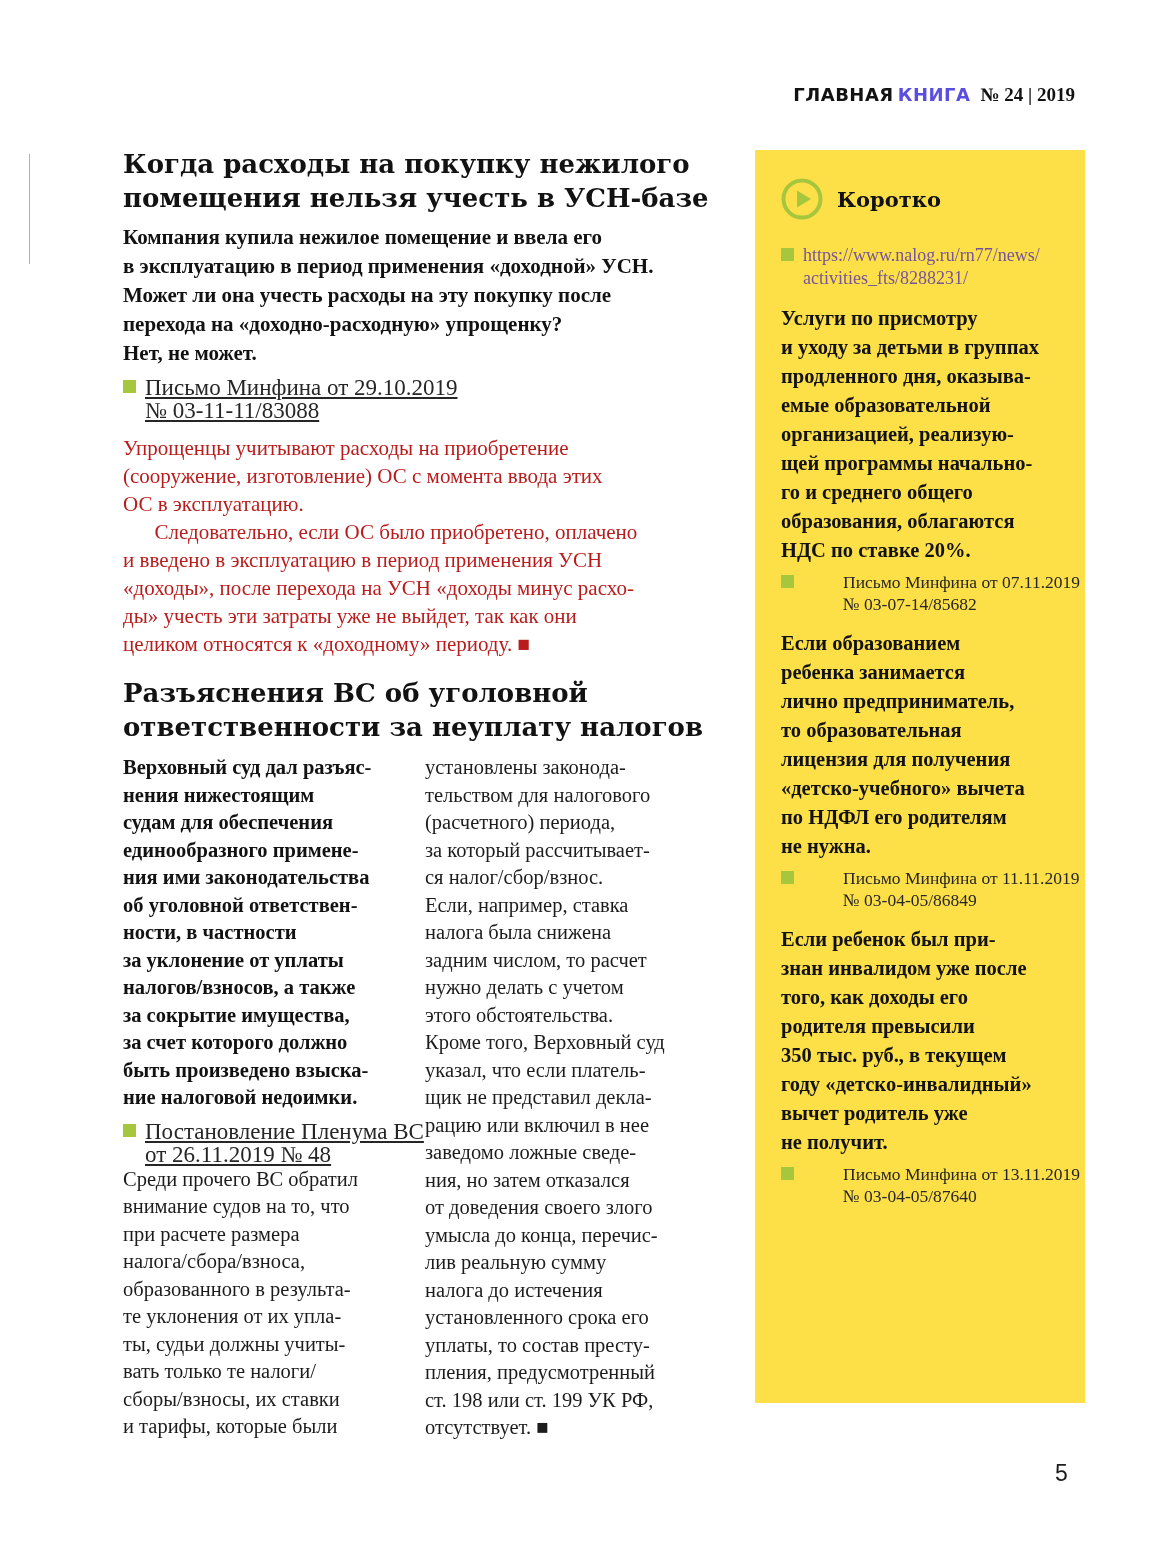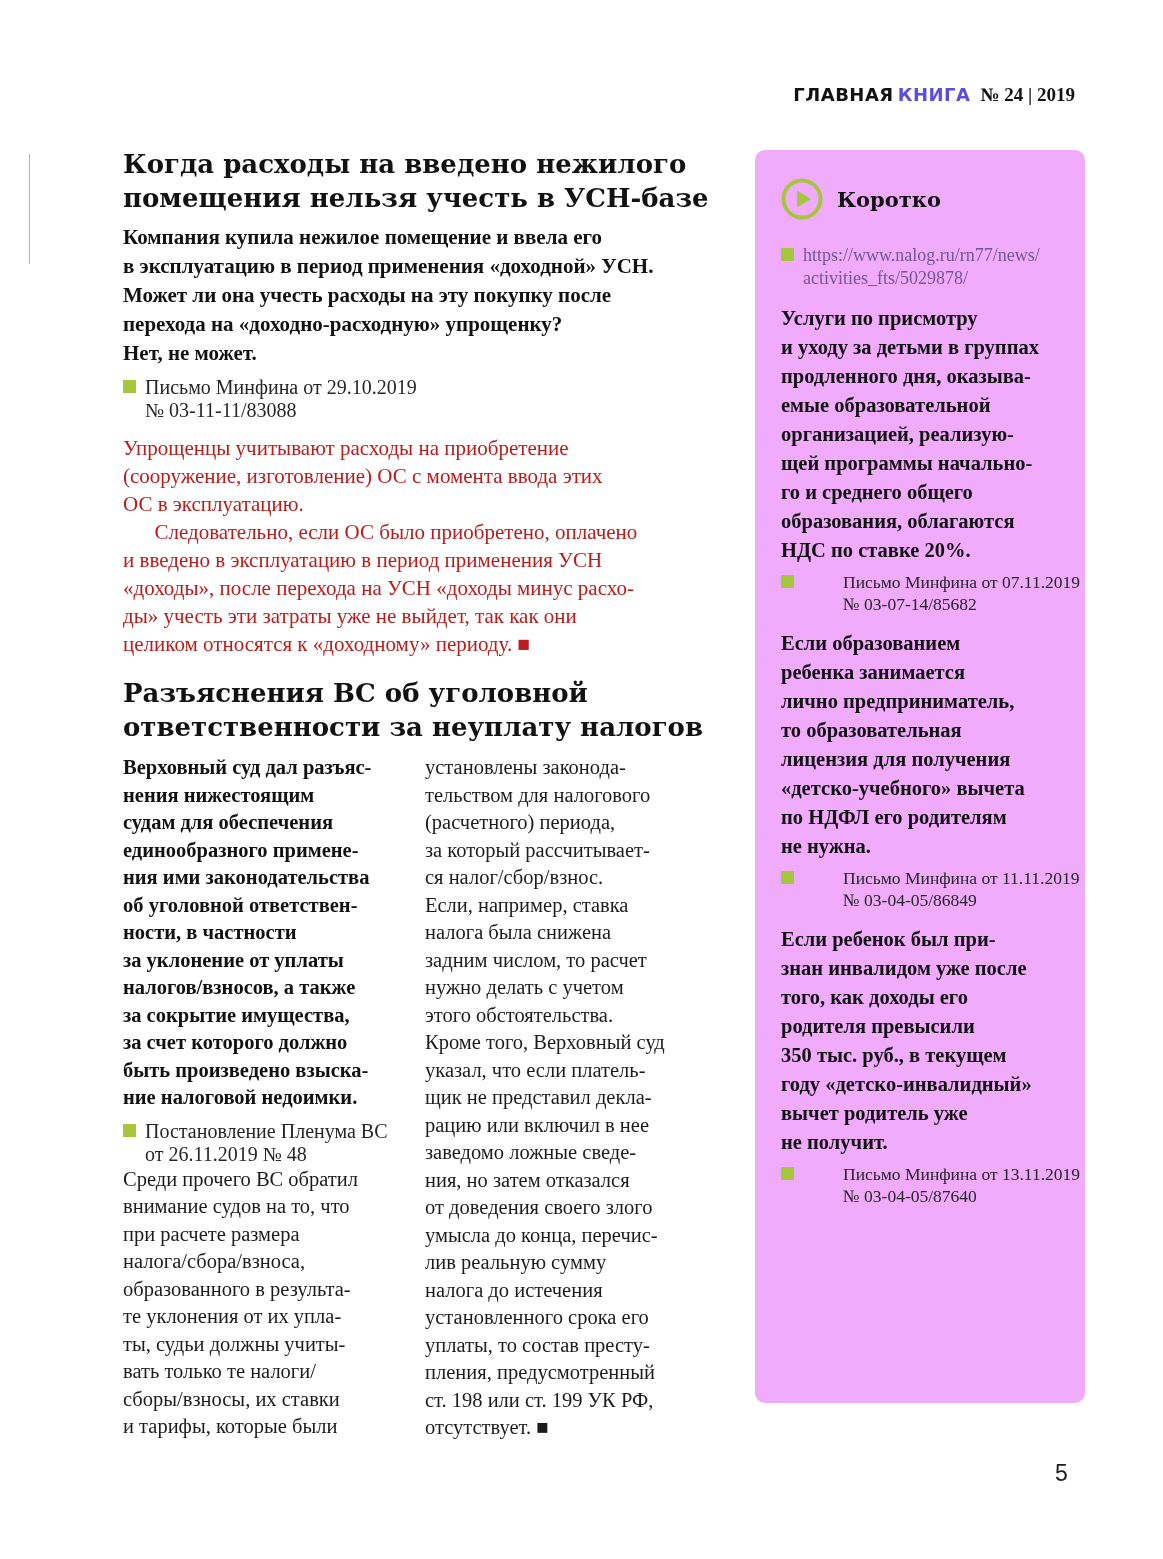--- a/index.html
+++ b/index.html
@@ -76,23 +76,24 @@
     margin-top: 8px;
   }
   .green-square {
     flex: 0 0 auto;
     width: 13px;
     height: 13px;
     background: #a6c63e;
     margin: 4px 9px 0 0;
   }
   .reference-text {
-    font-size: 20px;
+    font-size: 23px;
     line-height: 23px;
     color: #262626;
+    text-decoration: underline;
   }
   .article-body {
     margin-top: 12px;
     font-size: 21px;
     line-height: 28px;
     color: #b91c1c;
   }
   .article-2-title { margin-top: 18px; }
   .two-cols {
     display: flex;
@@ -114,24 +115,23 @@
   }
   .col-right .col-body { margin-top: 0; }
 
   
   .sidebar {
     position: absolute;
     left: 755px;
     top: 150px;
     width: 330px;
     height: 1253px;
-    background: #f0abfc;
+    background: #fde047;
     box-sizing: border-box;
     padding: 28px 18px 20px 26px;
-    border-radius: 10px;
   }
   .sidebar-header {
     display: flex;
     align-items: center;
     margin-bottom: 24px;
   }
   .play-icon { width: 42px; height: 42px; flex: 0 0 auto; }
   .sidebar-title {
     font-family: "DejaVu Serif", serif;
     font-weight: bold;
@@ -181,21 +181,21 @@
   <div class="journal-header">
     <span class="brand-black">ГЛАВНАЯ</span>
     <span class="brand-accent">КНИГА</span>
     <span class="issue-number">№ 24 | 2019</span>
   </div>
 
   <div class="left-accent-line"></div>
 
   <div class="main-col">
 
-    <h1 class="article-title pre">Когда расходы на введено нежилого
+    <h1 class="article-title pre">Когда расходы на покупку нежилого
 помещения нельзя учесть в УСН-базе</h1>
 
     <div class="article-lede pre">Компания купила нежилое помещение и ввела его
 в эксплуатацию в период применения «доходной» УСН.
 Может ли она учесть расходы на эту покупку после
 перехода на «доходно-расходную» упрощенку?
 Нет, не может.</div>
 
     <div class="reference-row">
       <span class="green-square"></span>
@@ -284,21 +284,21 @@
         <circle cx="21" cy="21" r="18.5" fill="none" stroke="#a6c63e" stroke-width="4"></circle>
         <path d="M16 12.5 L30 21 L16 29.5 Z" fill="#a6c63e"></path>
       </svg>
       <span class="sidebar-title">Коротко</span>
     </div>
 
     <div class="sidebar-item">
       <div class="sidebar-ref-row">
         <span class="green-square"></span>
         <a href="#" class="sidebar-link pre">https://www.nalog.ru/rn77/news/
-activities_fts/5029878/</a>
+activities_fts/8288231/</a>
       </div>
     </div>
 
     <div class="sidebar-item">
       <div class="sidebar-item-text pre">Услуги по присмотру
 и уходу за детьми в группах
 продленного дня, оказыва-
 емые образовательной
 организацией, реализую-
 щей программы начально-

